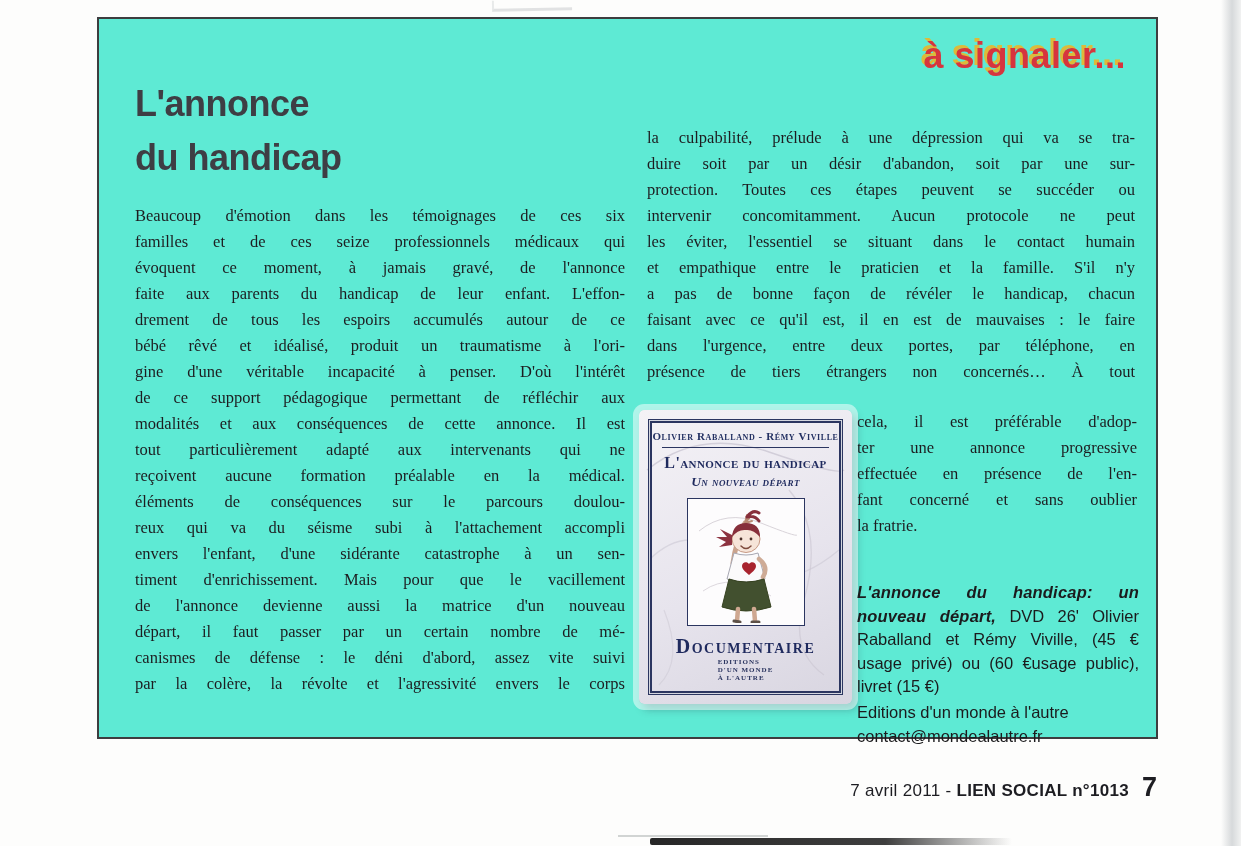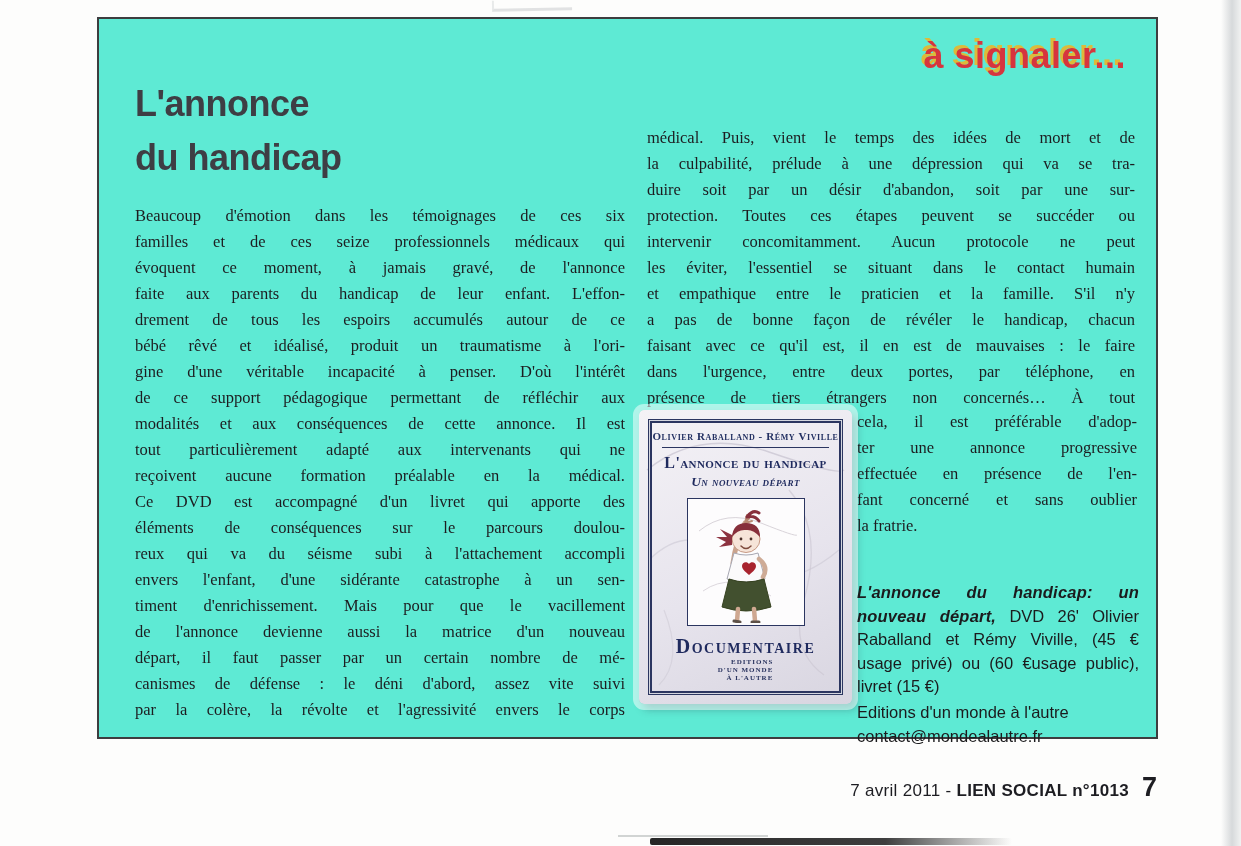--- a/index.html
+++ b/index.html
@@ -45,21 +45,21 @@
     font-size:11px;letter-spacing:.6px;color:#233062;white-space:nowrap;z-index:2;}
   .dvd-rule{width:92%;height:1px;background:#2b3560;border:0;margin:5px 0 6px;z-index:2;}
   .dvd-title{font-family:"Liberation Serif",serif;font-variant:small-caps;font-weight:700;
     font-size:16px;letter-spacing:.4px;color:#1f2a5e;white-space:nowrap;z-index:2;}
   .dvd-subtitle{font-family:"Liberation Serif",serif;font-variant:small-caps;font-weight:700;
     font-style:italic;font-size:13.5px;letter-spacing:.4px;color:#1f2a5e;margin-top:2px;z-index:2;}
   .dvd-art{width:116px;height:126px;border:1px solid #2b3560;background:#fdfcfd;margin-top:8px;
     display:flex;align-items:center;justify-content:center;overflow:hidden;z-index:2;}
   .dvd-genre{font-family:"Liberation Serif",serif;font-variant:small-caps;font-weight:700;
     font-size:20px;letter-spacing:1.5px;color:#1f2a5e;margin-top:9px;z-index:2;}
-  .dvd-pub{margin-top:0;text-align:right;z-index:2;}
+  .dvd-pub{margin-top:0;text-align:left;z-index:2;}
   .dvd-pub .publine{font-family:"Liberation Serif",serif;font-size:7px;line-height:8px;
     letter-spacing:1px;color:#2b3560;text-transform:uppercase;font-weight:700;}
 
   
   .caption{position:absolute;left:758px;top:562px;width:282px;color:#1b1b1d;}
   .cap-main{margin:0 0 1px;font-size:16.5px;line-height:23.5px;text-align:justify;}
   .cap-bold{font-weight:700;font-style:italic;letter-spacing:.2px;}
   .cap-line{font-size:16.5px;line-height:24px;}
 
   
@@ -88,33 +88,31 @@
         <div class="tline">familles et de ces seize professionnels médicaux qui</div>
         <div class="tline">évoquent ce moment, à jamais gravé, de l'annonce</div>
         <div class="tline">faite aux parents du handicap de leur enfant. L'effon-</div>
         <div class="tline">drement de tous les espoirs accumulés autour de ce</div>
         <div class="tline">bébé rêvé et idéalisé, produit un traumatisme à l'ori-</div>
         <div class="tline">gine d'une véritable incapacité à penser. D'où l'intérêt</div>
         <div class="tline">de ce support pédagogique permettant de réfléchir aux</div>
         <div class="tline">modalités et aux conséquences de cette annonce. Il est</div>
         <div class="tline">tout particulièrement adapté aux intervenants qui ne</div>
         <div class="tline">reçoivent aucune formation préalable en la médical.</div>
-        <div class="tline">Ce DVD est accompagné d'un livret qui apporte des</div>
         <div class="tline">éléments de conséquences sur le parcours doulou-</div>
         <div class="tline">reux qui va du séisme subi à l'attachement accompli</div>
         <div class="tline">envers l'enfant, d'une sidérante catastrophe à un sen-</div>
         <div class="tline">timent d'enrichissement. Mais pour que le vacillement</div>
         <div class="tline">de l'annonce devienne aussi la matrice d'un nouveau</div>
         <div class="tline">départ, il faut passer par un certain nombre de mé-</div>
         <div class="tline">canismes de défense : le déni d'abord, assez vite suivi</div>
         <div class="tline">par la colère, la révolte et l'agressivité envers le corps</div>
       </div>
 
     <div class="col col-right">
-        <div class="tline">médical. Puis, vient le temps des idées de mort et de</div>
         <div class="tline">la culpabilité, prélude à une dépression qui va se tra-</div>
         <div class="tline">duire soit par un désir d'abandon, soit par une sur-</div>
         <div class="tline">protection. Toutes ces étapes peuvent se succéder ou</div>
         <div class="tline">intervenir concomitamment. Aucun protocole ne peut</div>
         <div class="tline">les éviter, l'essentiel se situant dans le contact humain</div>
         <div class="tline">et empathique entre le praticien et la famille. S'il n'y</div>
         <div class="tline">a pas de bonne façon de révéler le handicap, chacun</div>
         <div class="tline">faisant avec ce qu'il est, il en est de mauvaises : le faire</div>
         <div class="tline">dans l'urgence, entre deux portes, par téléphone, en</div>
         <div class="tline">présence de tiers étrangers non concernés… À tout</div>

